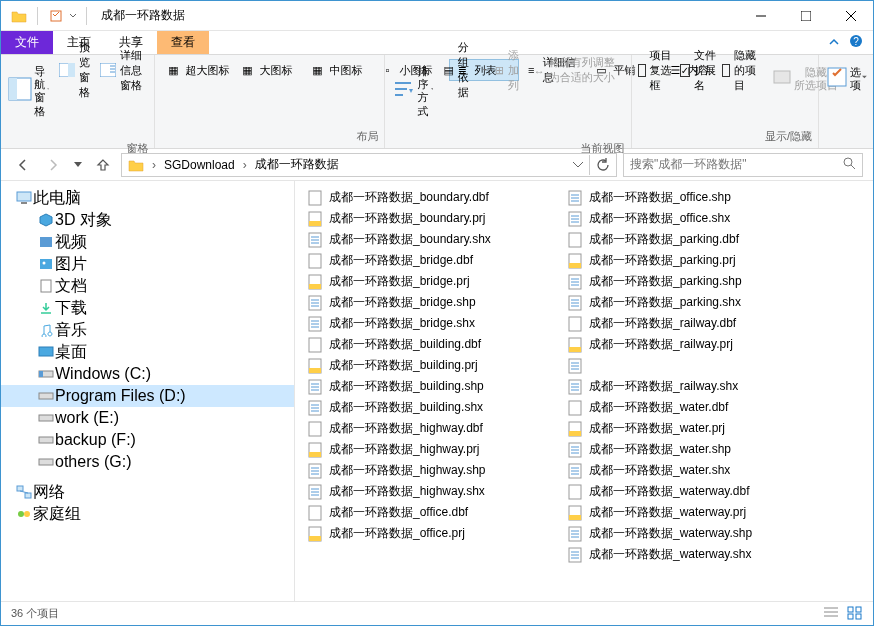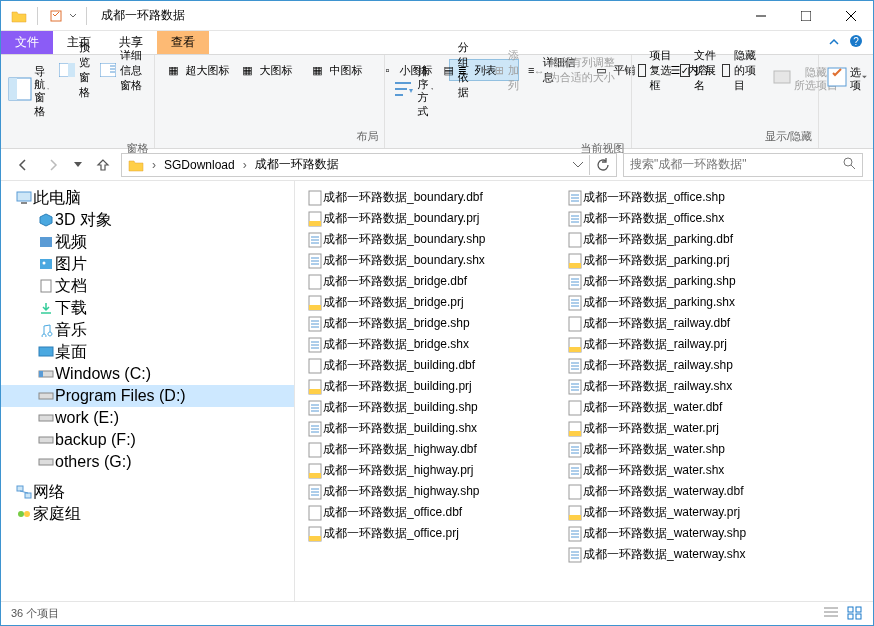--- a/index.html
+++ b/index.html
@@ -11,21 +11,21 @@
 .titlebar .qat-icon { width: 20px; height: 20px; display: flex; align-items: center; justify-content: center; }
 .titlebar .sep { width: 1px; height: 18px; background: #d0d0d0; margin: 0 6px; }
 .titlebar .title { margin-left: 8px; font-size: 12px; }
 .titlebar .win-controls { margin-left: auto; display: flex; }
 .titlebar .wc { width: 45px; height: 30px; display: flex; align-items: center; justify-content: center; }
 .titlebar .wc svg { width: 10px; height: 10px; }
 
 
 .tabs { height: 24px; display: flex; align-items: stretch; border-bottom: 1px solid #dadada; }
 .tab { padding: 0 14px; display: flex; align-items: center; font-size: 12px; position: relative; }
-.tab.file { background: #8b5cf6; color: #fff; }
+.tab.file { background: #6d28d9; color: #fff; }
 .tab.active { background: #fdba74; }
 .tabs .help { margin-left: auto; padding-right: 10px; display: flex; align-items: center; gap: 10px; }
 .tabs .chevron-up { width: 10px; height: 10px; }
 
 
 .ribbon { height: 94px; background: #f5f6f7; display: flex; border-bottom: 1px solid #dadada; }
 .group { border-right: 1px solid #e1e1e1; display: flex; flex-direction: column; padding: 4px 6px 0; }
 .group-body { flex: 1; display: flex; align-items: flex-start; gap: 6px; }
 .group-label { text-align: right; font-size: 11px; color: #666; padding: 2px 0 4px; margin-top: 21px; }
 .bigbtn { display: flex; flex-direction: row; align-items: center; width: 42px; padding-top: 2px; }
@@ -53,21 +53,21 @@
 .navpane { width: 294px; border-right: 1px solid #e5e5e5; overflow-y: auto; padding: 6px 0; }
 .tree-item { display: flex; align-items: center; padding: 3px 8px; gap: 0; font-size: 16px; height: 22px;}
 .tree-item .ic { width: 18px; height: 18px; display: flex; align-items: center; justify-content: center; }
 .tree-item.selected { background: #cde8ff; }
 .tree-item.lvl0 { padding-left: 14px; }
 .tree-item.lvl1 { padding-left: 36px; }
 .tree-spacer { height: 8px; }
 
 .filepane { flex: 1; display: flex; padding: 6px 8px; gap: 0px; overflow: hidden;}
 .filecol { width: 260px; }
-.file-item { display: flex; align-items: center; padding: 2px 4px; height: 21px; font-size: 12px;}
+.file-item { display: flex; align-items: center; gap: 6px; padding: 2px 4px; height: 21px; font-size: 12px;}
 .file-item .ic { width: 16px; height: 16px; display:flex; align-items:center; justify-content:center; }
 
 
 .statusbar { height: 24px; border-top: 1px solid #e5e5e5; display: flex; align-items: center; padding: 8px 10px; font-size: 11px; color: #555; }
 .statusbar .view-icons { margin-left: auto; display: flex; gap: 8px; }
 
 .folder-ico { fill: #ffcf48; stroke: #e0a030; stroke-width: 0.5;}
 </style>
 </head>
 <body>
@@ -508,29 +508,20 @@
           </span>
           <span>成都一环路数据_boundary.prj</span>
         </div>
         <div class="file-item">
           <span class="ic">
             <svg width="14" height="16" viewBox="0 0 14 16">
               <rect x="1" y="1" width="12" height="14" fill="#fff" stroke="#999"></rect>
               <path d="M3 5 h8 M3 8 h8 M3 11 h8" stroke="#5a9bd5"></path>
             </svg>
           </span>
-          <span>成都一环路数据_boundary.shp</span>
-        </div>
-        <div class="file-item">
-          <span class="ic">
-            <svg width="14" height="16" viewBox="0 0 14 16">
-              <rect x="1" y="1" width="12" height="14" fill="#fff" stroke="#999"></rect>
-              <path d="M3 5 h8 M3 8 h8 M3 11 h8" stroke="#5a9bd5"></path>
-            </svg>
-          </span>
           <span>成都一环路数据_boundary.shx</span>
         </div>
         <div class="file-item">
           <span class="ic">
             <svg width="14" height="16" viewBox="0 0 14 16">
               <rect x="1" y="1" width="12" height="14" fill="#fff" stroke="#999"></rect>
             </svg>
           </span>
           <span>成都一环路数据_bridge.dbf</span>
         </div>
@@ -619,20 +610,29 @@
               <rect x="1" y="1" width="12" height="14" fill="#fff" stroke="#999"></rect>
               <path d="M3 5 h8 M3 8 h8 M3 11 h8" stroke="#5a9bd5"></path>
             </svg>
           </span>
           <span>成都一环路数据_highway.shp</span>
         </div>
         <div class="file-item">
           <span class="ic">
             <svg width="14" height="16" viewBox="0 0 14 16">
               <rect x="1" y="1" width="12" height="14" fill="#fff" stroke="#999"></rect>
+              <path d="M3 5 h8 M3 8 h8 M3 11 h8" stroke="#5a9bd5"></path>
+            </svg>
+          </span>
+          <span>成都一环路数据_highway.shx</span>
+        </div>
+        <div class="file-item">
+          <span class="ic">
+            <svg width="14" height="16" viewBox="0 0 14 16">
+              <rect x="1" y="1" width="12" height="14" fill="#fff" stroke="#999"></rect>
             </svg>
           </span>
           <span>成都一环路数据_office.dbf</span>
         </div>
         <div class="file-item">
           <span class="ic">
             <svg width="14" height="16" viewBox="0 0 14 16">
               <rect x="1" y="1" width="12" height="14" fill="#fff" stroke="#999"></rect>
               <rect x="1" y="10" width="12" height="5" fill="#ffcf48"></rect>
             </svg>
@@ -711,21 +711,20 @@
           </span>
           <span>成都一环路数据_railway.prj</span>
         </div>
         <div class="file-item">
           <span class="ic">
             <svg width="14" height="16" viewBox="0 0 14 16">
               <rect x="1" y="1" width="12" height="14" fill="#fff" stroke="#999"></rect>
               <path d="M3 5 h8 M3 8 h8 M3 11 h8" stroke="#5a9bd5"></path>
             </svg>
           </span>
-          <span>成都一环路数据_railway.shp</span>
         </div>
         <div class="file-item">
           <span class="ic">
             <svg width="14" height="16" viewBox="0 0 14 16">
               <rect x="1" y="1" width="12" height="14" fill="#fff" stroke="#999"></rect>
               <path d="M3 5 h8 M3 8 h8 M3 11 h8" stroke="#5a9bd5"></path>
             </svg>
           </span>
           <span>成都一环路数据_railway.shx</span>
         </div>

